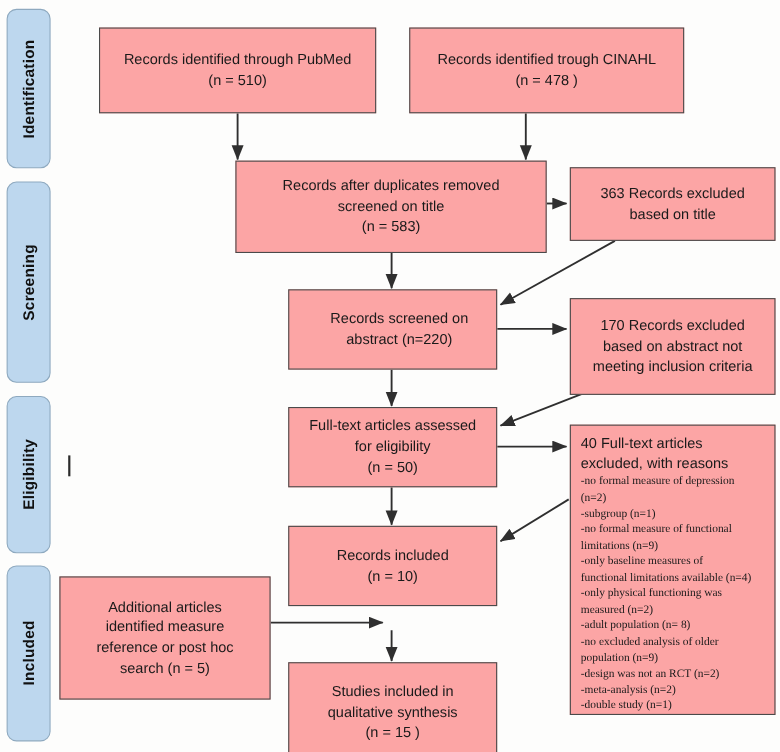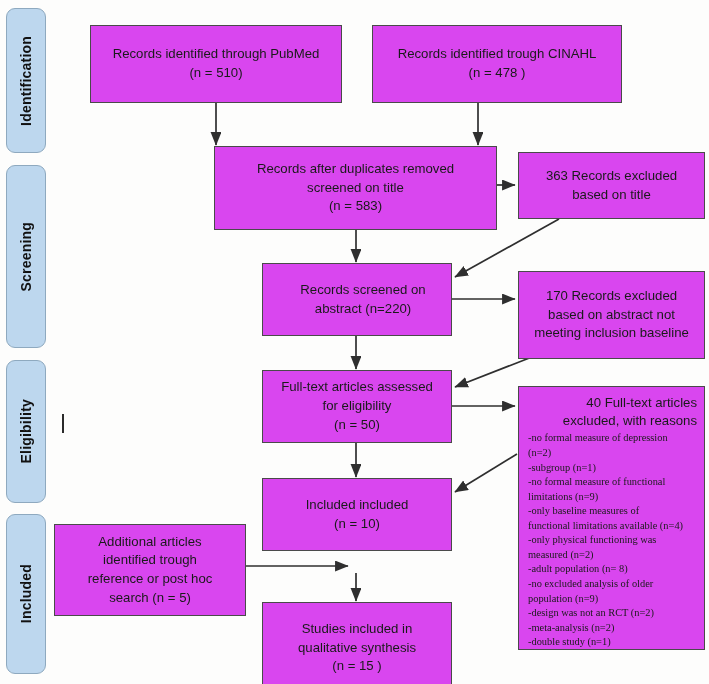--- a/index.html
+++ b/index.html
@@ -36,40 +36,40 @@
     font-weight: bold;
     font-size: 14px;
     letter-spacing: 0.2px;
     color: #111111;
     white-space: nowrap;
   }
   
   .node {
     position: absolute;
     box-sizing: border-box;
-    background: #d946ef;
+    background: #fca5a5;
     border: 1.6px solid #4a4a4a;
     display: flex;
     flex-direction: column;
     align-items: center;
     justify-content: center;
     text-align: center;
     font-size: 13.2px;
     line-height: 1.42;
     padding: 4px 8px;
   }
   .node .line { display: block; }
   
   .node.reasons {
     justify-content: flex-start;
     padding: 7px 7px 7px 9px;
   }
   .reasons .headline {
     width: 100%;
-    text-align: right;
+    text-align: left;
     font-size: 13.2px;
     line-height: 1.34;
   }
   .reasons .reason-list {
     margin: 2px 0 0 0;
     padding: 0;
     list-style: none;
     width: 100%;
     text-align: left;
     font-size: 10.4px;
@@ -173,21 +173,21 @@
   </div>
 
   <div class="node" style="left:262px; top:263px; width:190px; height:73px;padding-left:20px;">
     <span class="line">Records screened on</span>
     <span class="line">abstract (n=220)</span>
   </div>
 
   <div class="node" style="left:518px; top:258px; width:187px; height:88px;margin-top:13px;">
     <span class="line">170 Records excluded</span>
     <span class="line">based on abstract not</span>
-    <span class="line">meeting inclusion baseline</span>
+    <span class="line">meeting inclusion criteria</span>
   </div>
 
   <div class="node" style="left:262px; top:370px; width:190px; height:73px;">
     <span class="line">Full-text articles assessed</span>
     <span class="line">for eligibility</span>
     <span class="line">(n = 50)</span>
   </div>
 
   <div class="node reasons" style="left:518px; top:386px; width:187px; height:264px;">
     <span class="headline">40 Full-text articles</span>
@@ -205,27 +205,27 @@
       <li>-adult population (n= 8)</li>
       <li>-no excluded analysis of older</li>
       <li>population (n=9)</li>
       <li>-design was not an RCT (n=2)</li>
       <li>-meta-analysis (n=2)</li>
       <li>-double study (n=1)</li>
     </ul>
   </div>
 
   <div class="node" style="left:262px; top:478px; width:190px; height:73px;">
-    <span class="line">Included included</span>
+    <span class="line">Records included</span>
     <span class="line">(n = 10)</span>
   </div>
 
-  <div class="node" style="left:54px; top:524px; width:192px; height:92px;">
+  <div class="node" style="left:54px; top:524px; width:192px; height:112px;">
     <span class="line">Additional articles</span>
-    <span class="line">identified trough</span>
+    <span class="line">identified measure</span>
     <span class="line">reference or post hoc</span>
     <span class="line">search (n = 5)</span>
   </div>
 
   <div class="node" style="left:262px; top:602px; width:190px; height:92px;">
     <span class="line">Studies included in</span>
     <span class="line">qualitative synthesis</span>
     <span class="line">(n = 15 )</span>
   </div>
 

